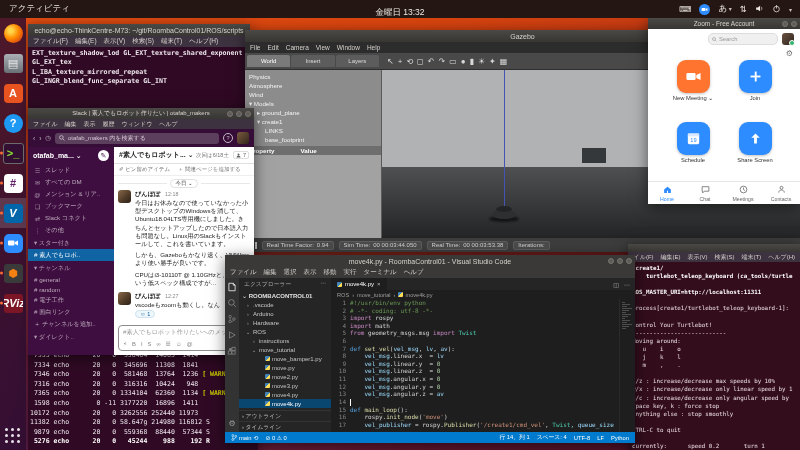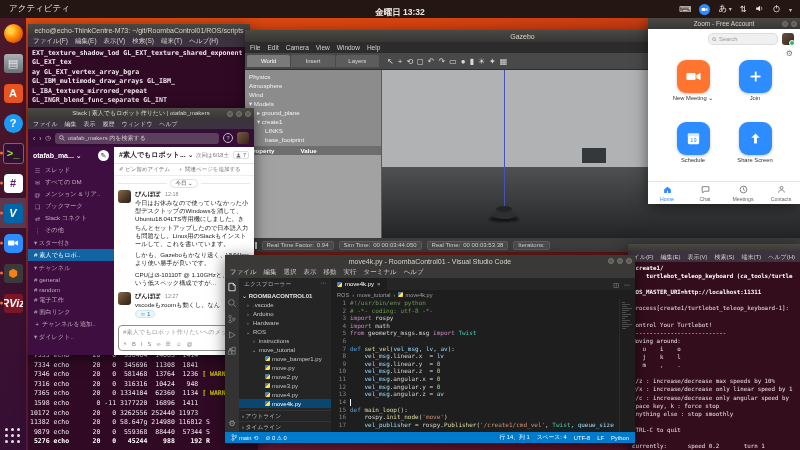--- a/index.html
+++ b/index.html
@@ -11,21 +11,21 @@
   .tbar{height:12px;background:linear-gradient(#4b4945,#383633);color:#d8d4ce;font-size:7px;
     display:flex;align-items:center;justify-content:center;position:relative;white-space:nowrap;overflow:hidden;}
   .wc{position:absolute;right:3px;top:3px;display:flex;gap:3px;}
   .wc i{width:6px;height:6px;border-radius:50%;background:#5f5c57;border:1px solid #787471;box-sizing:border-box;}
   .mbar{display:flex;gap:7px;padding:0 5px;align-items:center;color:#d6d2cc;font-size:6.5px;white-space:nowrap;overflow:hidden;}
   .mi{cursor:default;}
   
   #topbar{position:absolute;left:0;top:0;width:800px;height:18px;background:#241713;z-index:10;
     display:flex;align-items:center;color:#efe9e4;font-size:8.5px;}
   #topbar .seg{display:flex;align-items:center;gap:4px;padding:0 9px;height:100%;}
-  #tb-clock{position:absolute;left:50%;transform:translateX(-50%);font-weight:bold;margin-top:8px;}
+  #tb-clock{position:absolute;left:50%;transform:translateX(-50%);font-weight:normal;margin-top:8px;}
   #tb-right{margin-left:auto;display:flex;align-items:center;gap:8px;padding-right:8px;}
   .tray-zoom{width:11px;height:11px;border-radius:50%;background:#2d8cff;display:flex;align-items:center;justify-content:center;}
   .tray-zoom svg{width:7px;height:7px;}
   .vsc-badge{width:10px;height:10px;border-radius:2px;background:#2a7bd4;color:#fff;font-size:7px;font-weight:bold;
     display:flex;align-items:center;justify-content:center;}
   .caret{font-size:6px;opacity:.8;}
   
   #dock{position:absolute;left:0;top:18px;width:26px;height:432px;background:rgba(43,12,48,.82);z-index:11;}
   .dock-item{position:relative;width:26px;height:30px;display:flex;align-items:center;justify-content:center;}
   .dock-item.active{background:rgba(255,255,255,.16);}
@@ -194,21 +194,20 @@
     <div class="mbar term-menubar" id="gl-menu">
         <span class="mi">ファイル(F)</span>
         <span class="mi">編集(E)</span>
         <span class="mi">表示(V)</span>
         <span class="mi">検索(S)</span>
         <span class="mi">端末(T)</span>
         <span class="mi">ヘルプ(H)</span>
       </div>
     <div class="term-body" id="gl-lines">
         <div>EXT_texture_shadow_lod GL_EXT_texture_shared_exponent GL_EXT_tex</div>
-        <div>ay GL_EXT_vertex_array_bgra GL_IBM_multimode_draw_arrays GL_IBM_</div>
         <div>L_IBA_texture_mirrored_repeat GL_INGR_blend_func_separate GL_INT</div>
       </div>
   </div>
 
   <div class="win" id="gazebo">
     <div class="tbar">Gazebo</div>
     <div class="mbar" id="gz-menu">
         <span class="mi">File</span>
         <span class="mi">Edit</span>
         <span class="mi">Camera</span>

